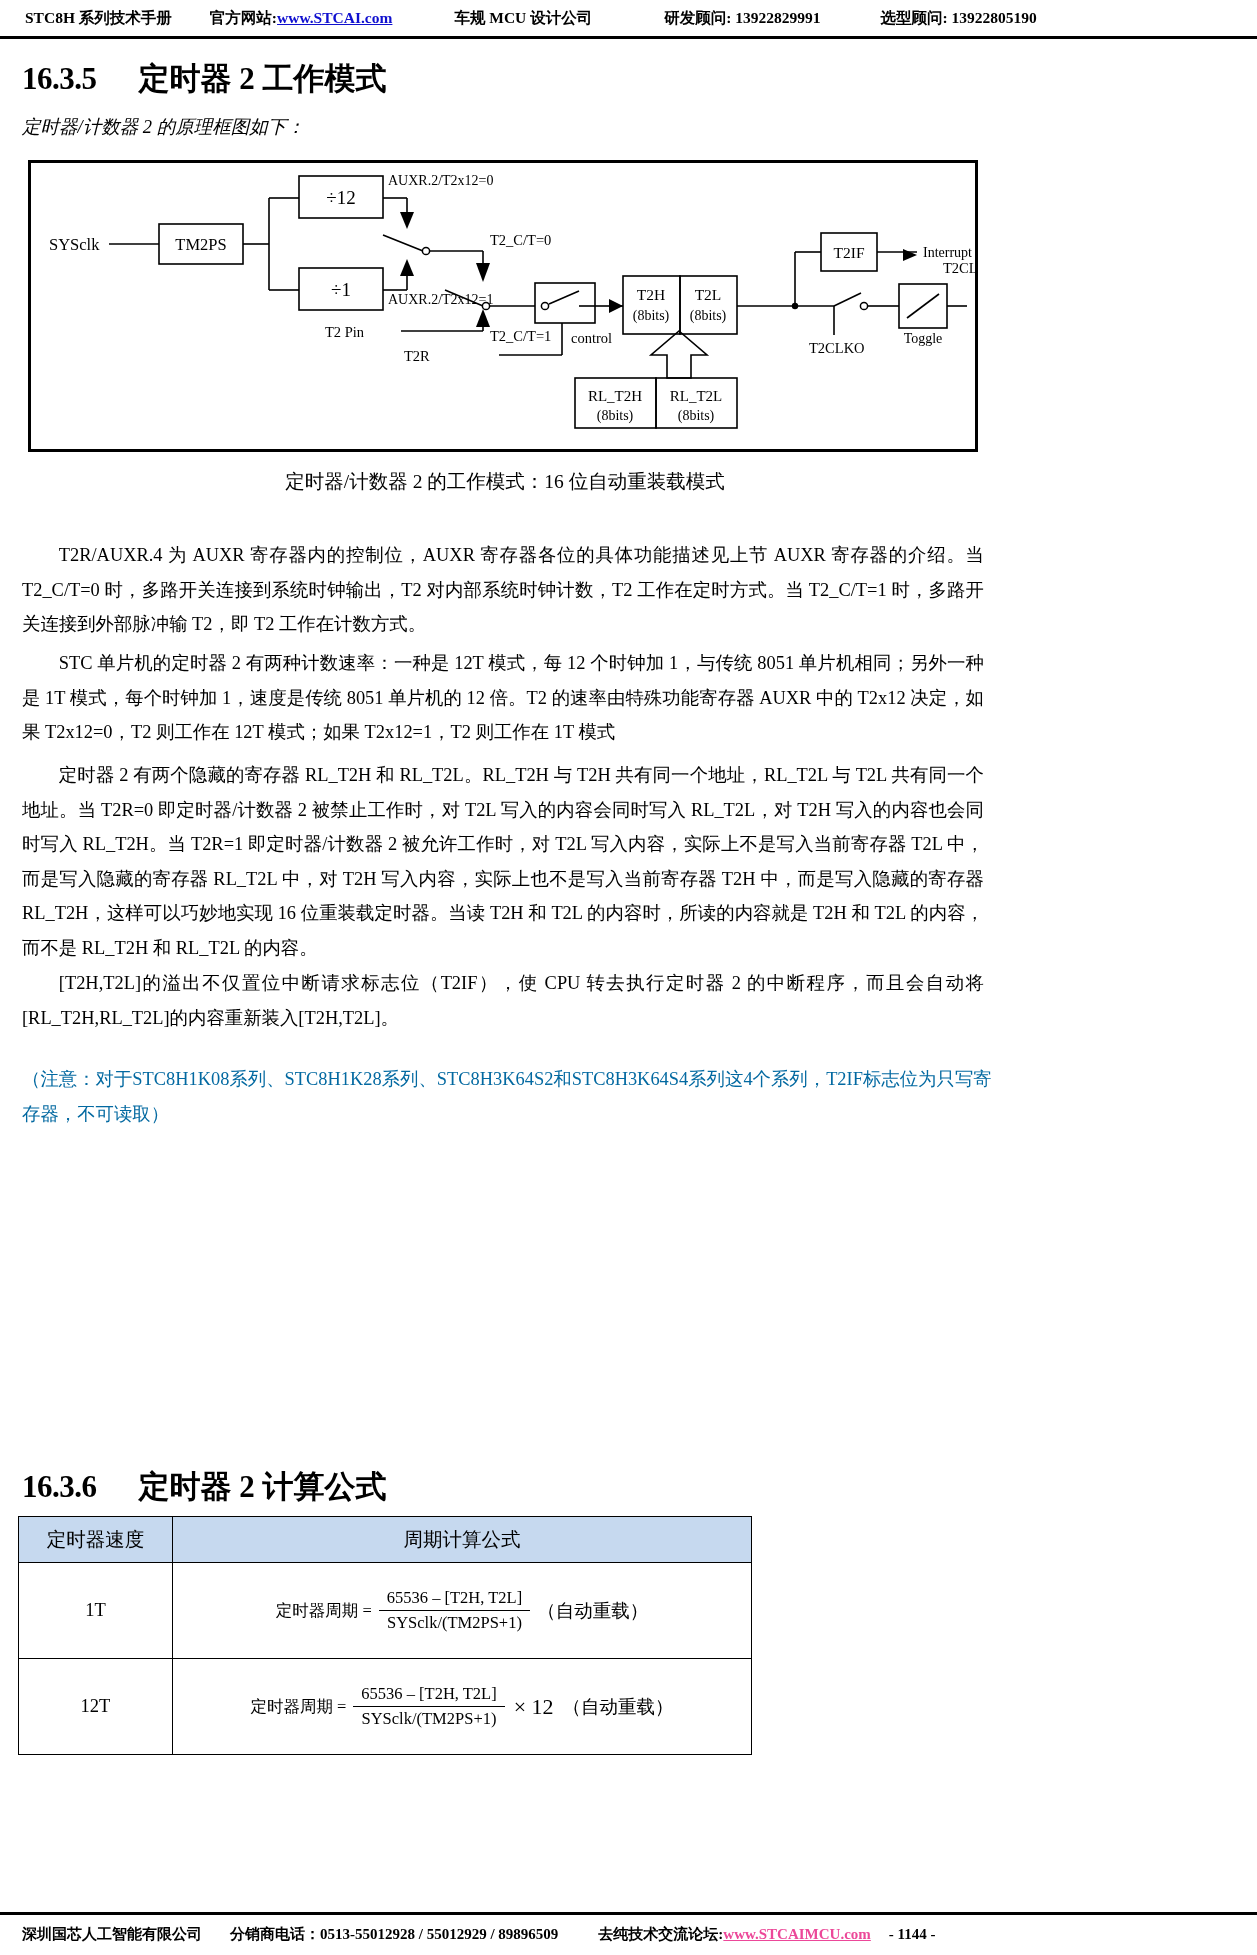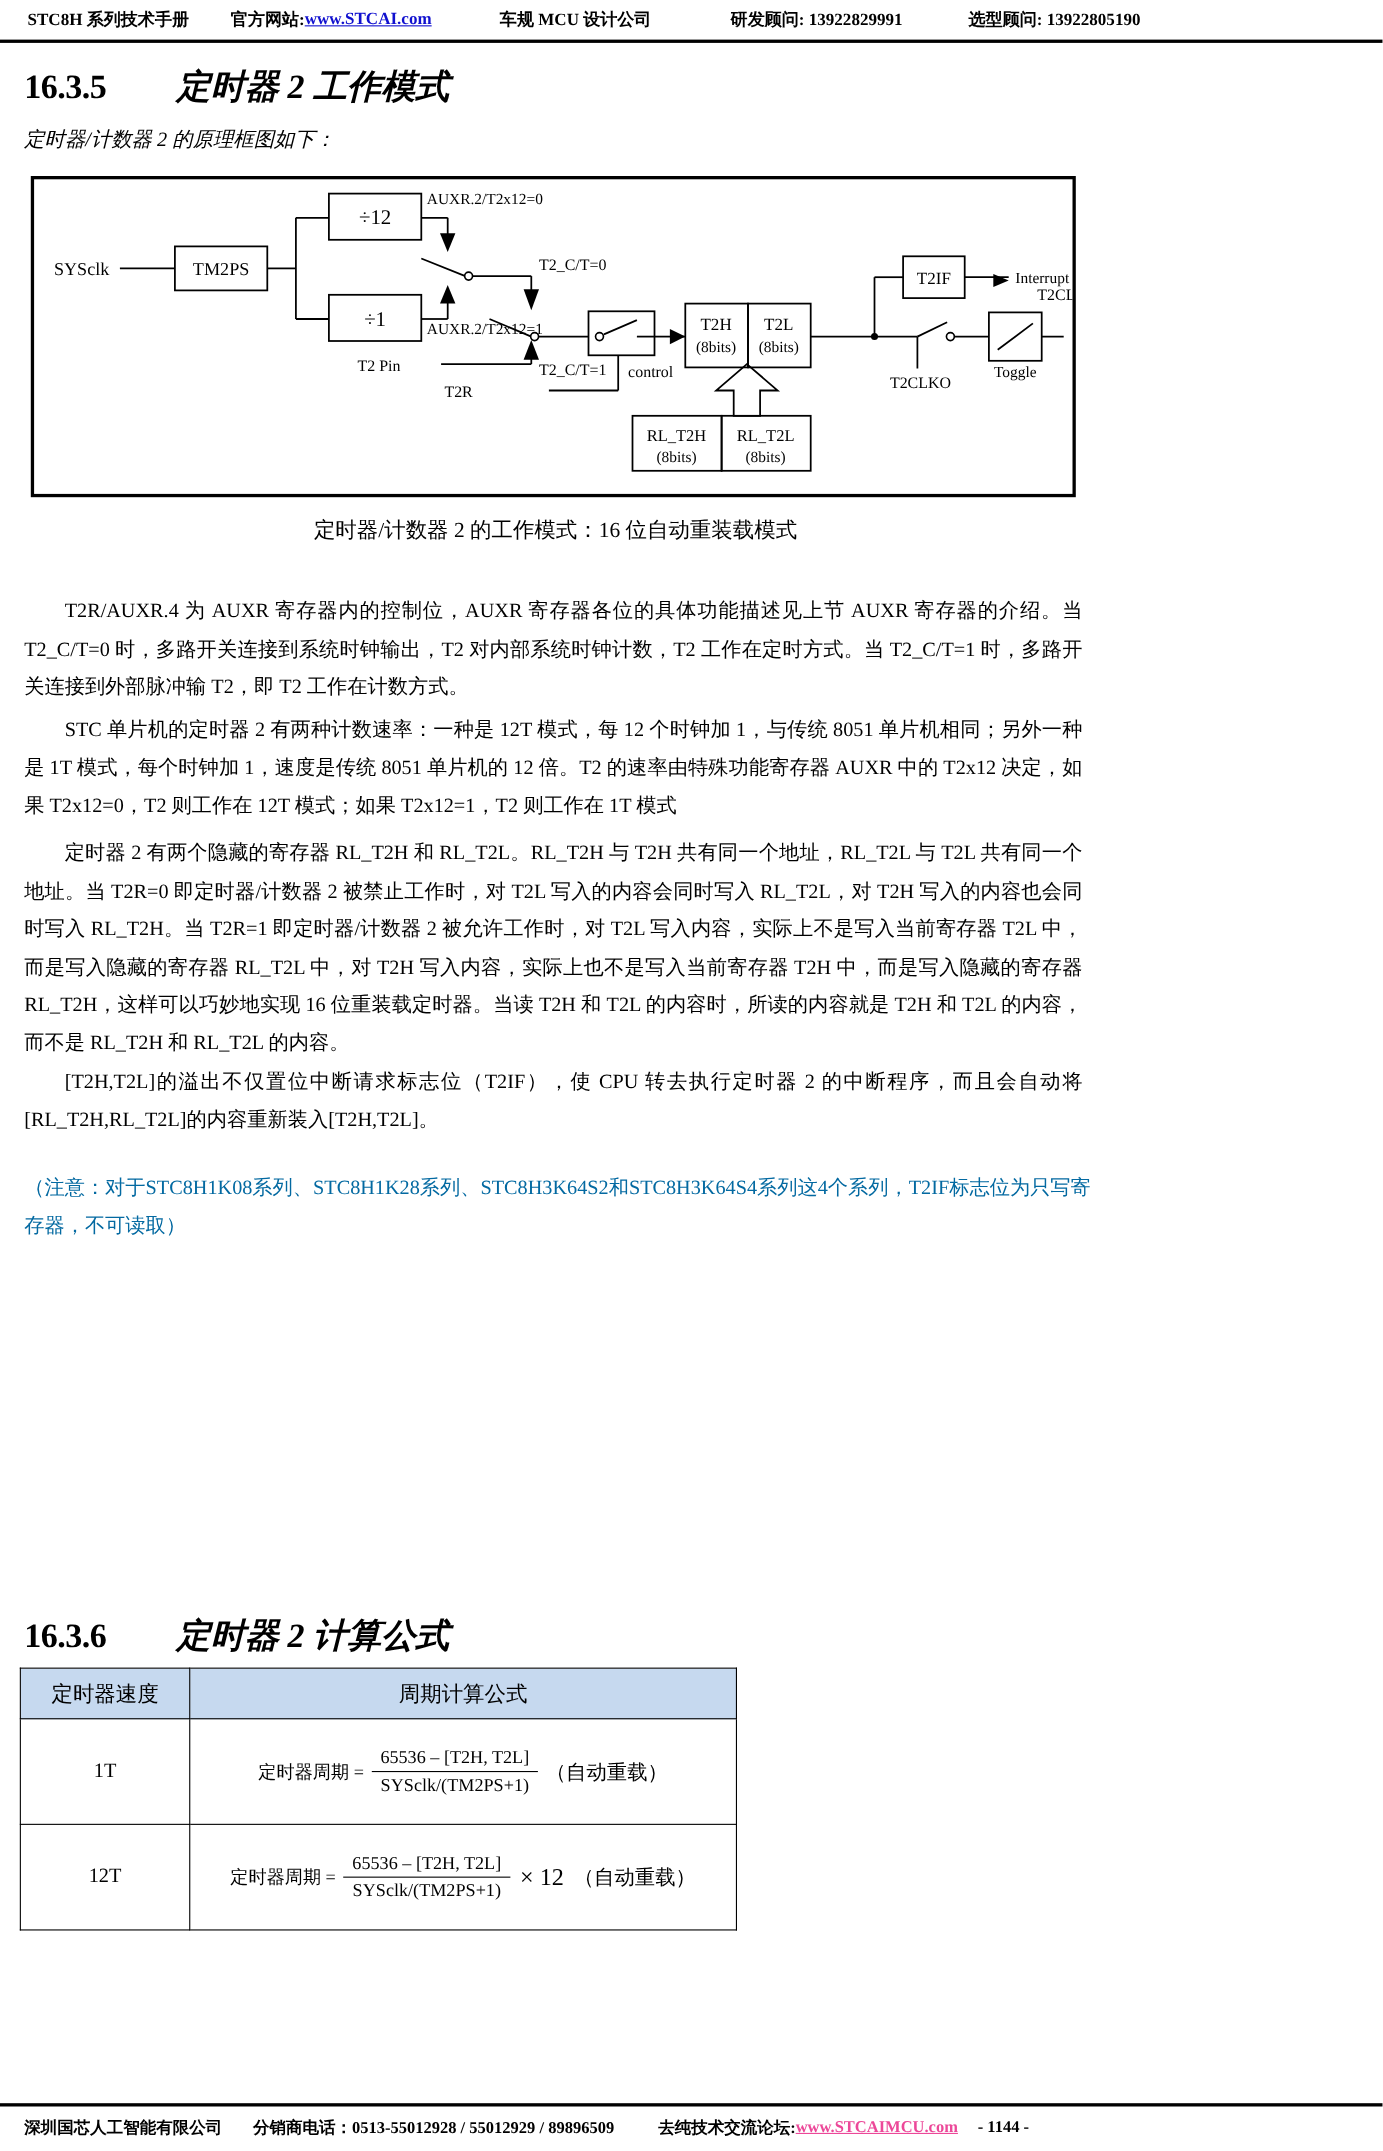--- a/index.html
+++ b/index.html
@@ -49,21 +49,21 @@
 
   
   .section-title {
     position: absolute;
     font-family: "Liberation Serif", "DejaVu Serif", serif;
     font-weight: bold;
     font-size: 31px;
     white-space: nowrap;
   }
   .sec-num { letter-spacing: -0.5px; }
-  .sec-text { margin-left: 64px; font-style: italic; }
+  .sec-text { margin-left: 42px; }
 
   #sec-1635 { top: 58px; left: 22px; }
   #sec-1636 { top: 1466px; left: 22px; }
 
   
   .intro-line {
     position: absolute;
     top: 114px; left: 22px;
     font-size: 18.5px;
     white-space: nowrap;
@@ -114,21 +114,21 @@
     font-size: 18.4px;
     line-height: 34.5px;
     color: #0369a1;
     text-align: left;
   }
 
   
   .formula-table {
     position: absolute;
     top: 1516px; left: 18px;
-    width: 652px;
+    width: 734px;
     border-collapse: collapse;
     table-layout: fixed;
   }
   .formula-table th,
   .formula-table td {
     border: 1px solid #000;
     text-align: center;
     vertical-align: middle;
   }
   .formula-table th {

